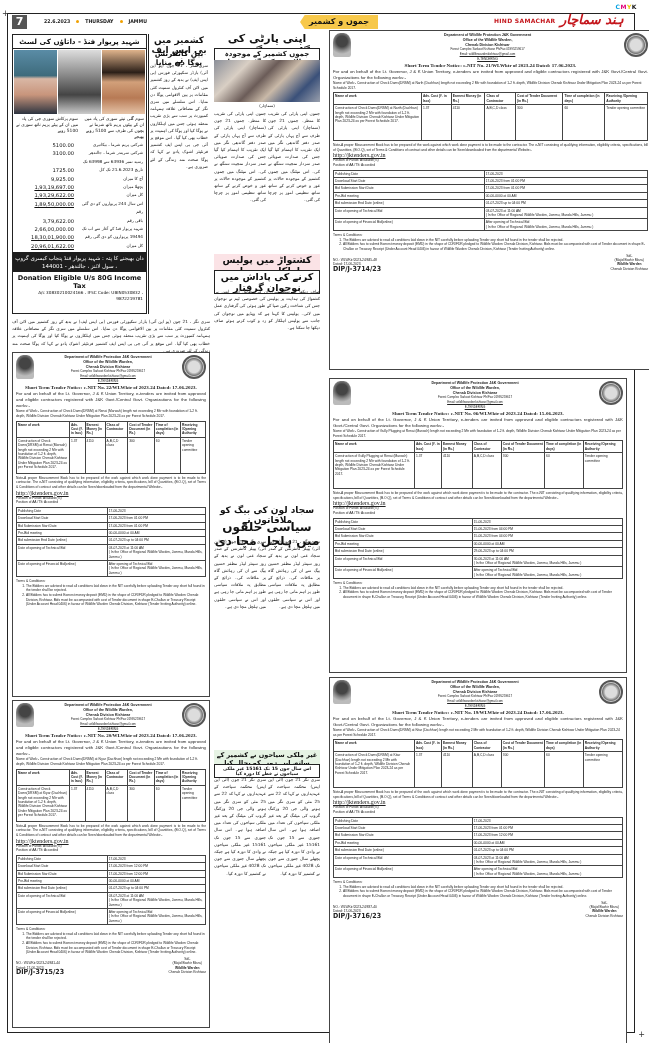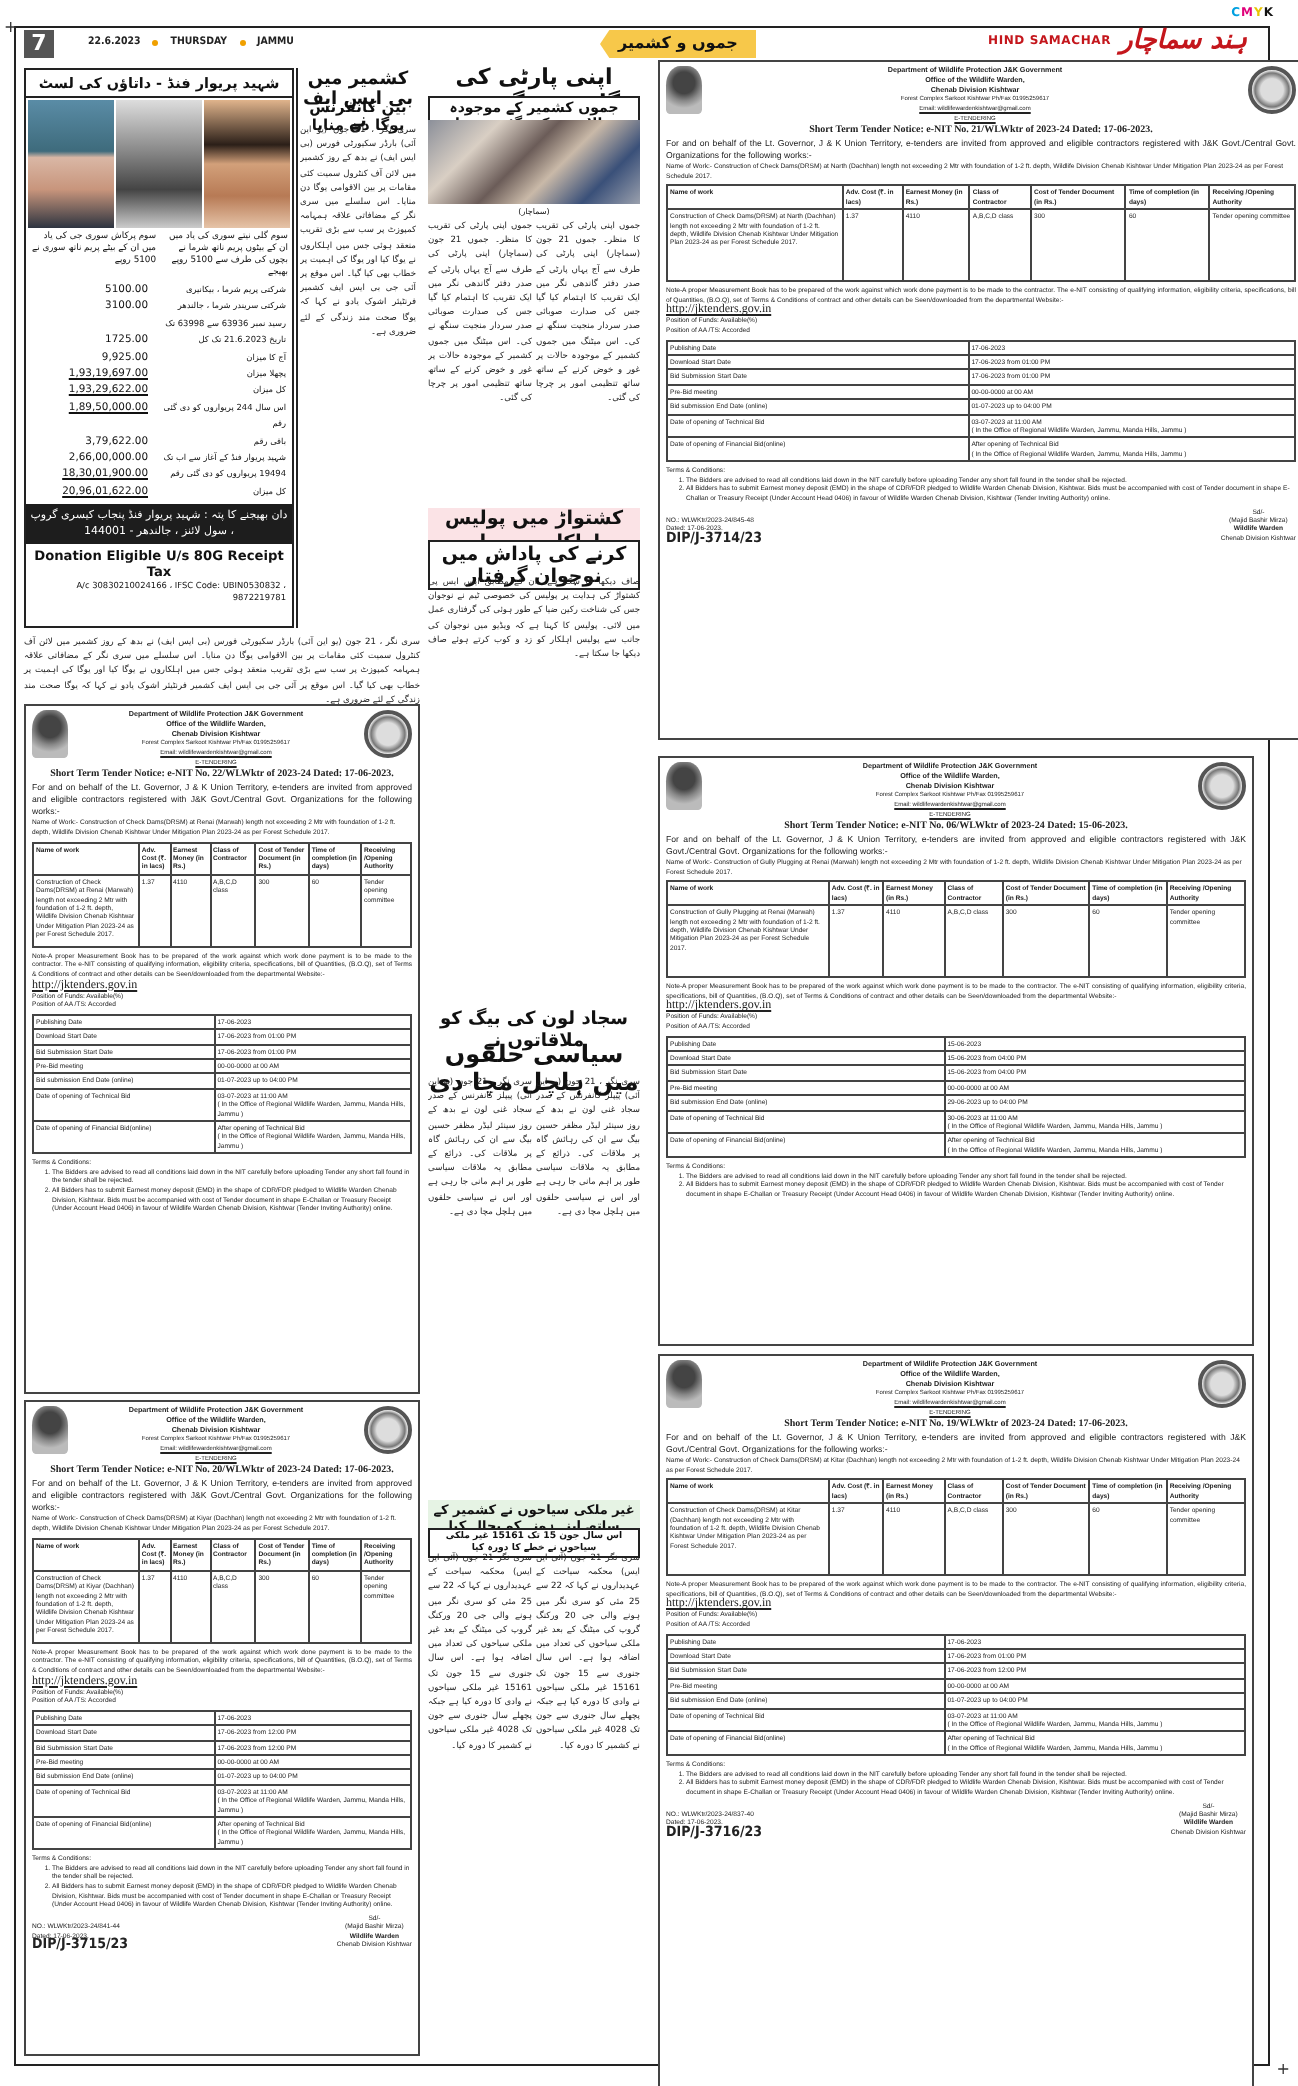--- a/index.html
+++ b/index.html
@@ -139,21 +139,21 @@
       <div class="row">
         <span class="v u">18,30,01,900.00</span>
         <span class="d">19494 پریواروں کو دی گئی رقم</span>
       </div>
       <div class="row">
         <span class="v u">20,96,01,622.00</span>
         <span class="d">کل میزان</span>
       </div>
     </div>
   <div class="blackbar urdu">دان بھیجنے کا پتہ : شہید پریوار فنڈ پنجاب کیسری گروپ ، سول لائنز ، جالندھر - 144001</div>
-  <div class="donation">Donation Eligible U/s 80G Receipt Tax</div>
+  <div class="donation">Donation Eligible U/s 80G Income Tax</div>
   <div class="small-ur">A/c 30830210024166 ، IFSC Code: UBIN0530832 ، 9872219781</div>
 </div>
 <div class="col-text abs" style="left:12px;top:318px;width:198px;height:30px">سری نگر ، 21 جون (یو این آئی) بارڈر سکیورٹی فورس (بی ایس ایف) نے بدھ کے روز کشمیر میں لائن آف کنٹرول سمیت کئی مقامات پر بین الاقوامی یوگا دن منایا۔ اس سلسلے میں سری نگر کے مضافاتی علاقہ ہمہامہ کمپوزٹ پر سب سے بڑی تقریب منعقد ہوئی جس میں اہلکاروں نے یوگا کیا اور یوگا کی اہمیت پر خطاب بھی کیا گیا۔ اس موقع پر آئی جی بی ایس ایف کشمیر فرنٹیئر اشوک یادو نے کہا کہ یوگا صحت مند زندگی کے لئے ضروری ہے۔</div>
 
 <div class="headline abs" style="left:150px;top:35px;width:58px;font-size:9px">کشمیر میں بی ایس ایف نے</div>
 <div class="headline abs" style="left:150px;top:49px;width:58px;font-size:7.5px">بین کانفرنس یوگا دن منایا</div>
 <div class="col-text abs" style="left:150px;top:62px;width:58px;height:250px;overflow:hidden">سری نگر ، 21 جون (یو این آئی) بارڈر سکیورٹی فورس (بی ایس ایف) نے بدھ کے روز کشمیر میں لائن آف کنٹرول سمیت کئی مقامات پر بین الاقوامی یوگا دن منایا۔ اس سلسلے میں سری نگر کے مضافاتی علاقہ ہمہامہ کمپوزٹ پر سب سے بڑی تقریب منعقد ہوئی جس میں اہلکاروں نے یوگا کیا اور یوگا کی اہمیت پر خطاب بھی کیا گیا۔ اس موقع پر آئی جی بی ایس ایف کشمیر فرنٹیئر اشوک یادو نے کہا کہ یوگا صحت مند زندگی کے لئے ضروری ہے۔</div>
 <div class="sep" style="left:148px;top:34px;width:0.6px;height:280px"></div>
 
 <div class="headline abs" style="left:212px;top:32px;width:110px;font-size:11px">اپنی پارٹی کی گاندھی نگر میں تقریب</div>

